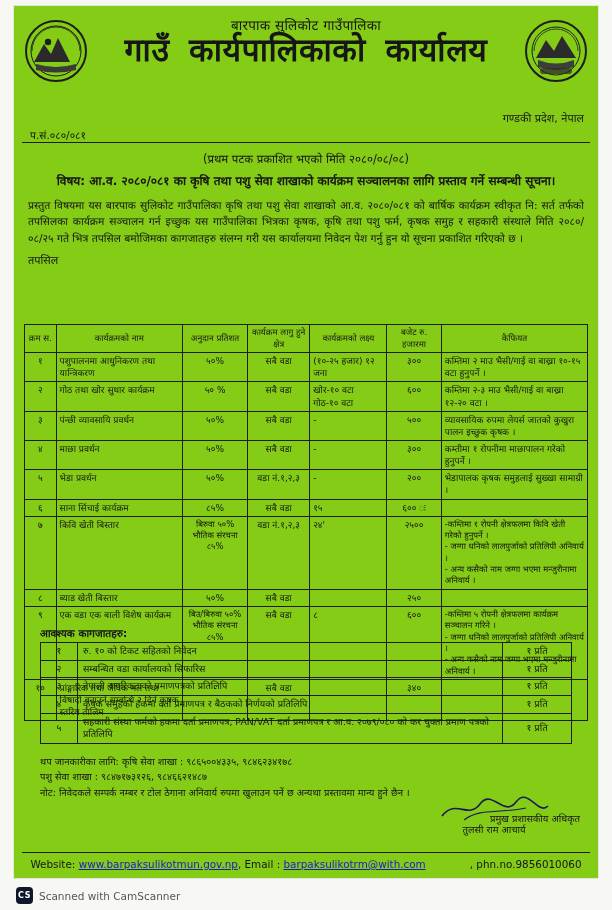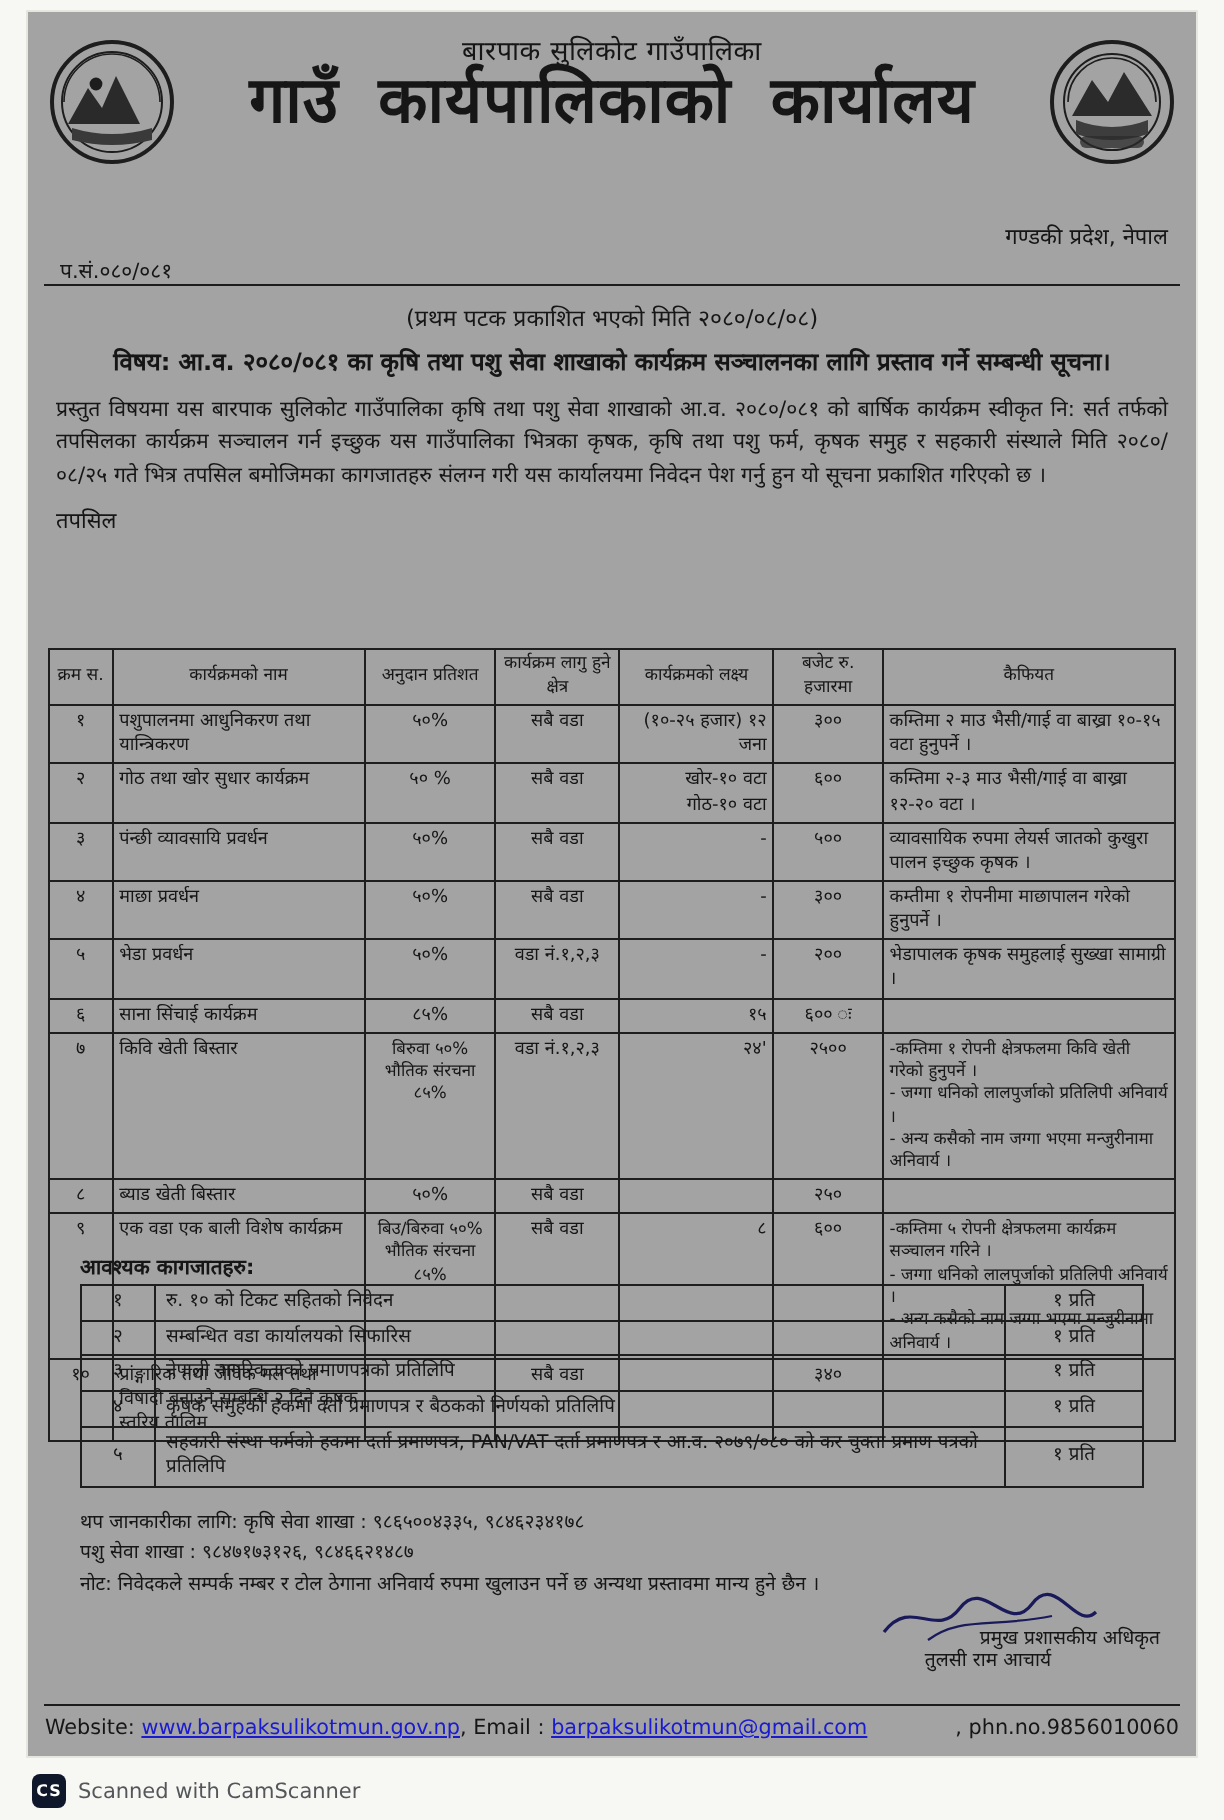--- a/index.html
+++ b/index.html
@@ -10,21 +10,21 @@
     color:#161616;
     position:relative;
     overflow:hidden;
   }
   .page{
     position:absolute;left:0;top:0;width:612px;height:910px;
     background:#f7f7f4;
   }
   .sheet{
     position:absolute;left:14px;top:6px;width:584px;height:872px;
-    background:#a3a3a3;
+    background:#84cc16;
     box-shadow:0 0 0 1px #e6e6e0;
   }
   
   .hdr{position:relative;height:128px;}
   .emblem{
     position:absolute;top:12px;width:64px;height:66px;
   }
   .emblem.left{left:10px;}
   .emblem.right{right:10px;}
   .emblem svg{display:block;}
@@ -69,21 +69,21 @@
     vertical-align:top;
     line-height:1.35;
   }
   .tbl thead td{
     text-align:center;font-size:8.6px;vertical-align:middle;
   }
   .c-sn{width:26px;text-align:center;}
   .c-name{width:128px;}
   .c-pct{width:62px;text-align:center;}
   .c-area{width:58px;text-align:center;}
-  .c-target{width:74px;text-align:right;}
+  .c-target{width:74px;text-align:left;}
   .c-budget{width:50px;text-align:center;}
   .c-remark{width:150px;}
   .sub{font-size:8.4px;line-height:1.3;}
   
   .docs{
     position:absolute;left:26px;top:636px;width:532px;font-size:9.4px;
   }
   .docs-title{
     position:absolute;left:26px;top:620px;font-size:10.4px;font-weight:bold;
   }
@@ -331,21 +331,21 @@
           <path d="M30 24 C46 12, 62 18, 92 12" fill="none" stroke="#1a1a5a" stroke-width="1.1"></path>
         </svg>
       </div>
       <div class="sig-name">तुलसी राम आचार्य</div>
     </div>
     <div class="sig-role">प्रमुख प्रशासकीय अधिकृत</div>
 
     <div class="websitebar">
       <span>Website:</span>
       <a href="#" class="u">www.barpaksulikotmun.gov.np</a><span>, Email :</span>
-      <a href="#" class="u">barpaksulikotmun@gmail.com</a><span class="nowrap">, phn.no.9856010060</span>
+      <a href="#" class="u">barpaksulikotrm@with.com</a><span class="nowrap">, phn.no.9856010060</span>
     </div>
   </div>
 
   <div class="cs">
     <div class="cs-badge">CS</div>
     <div>Scanned with CamScanner</div>
   </div>
 </div>
 
 </body></html>

